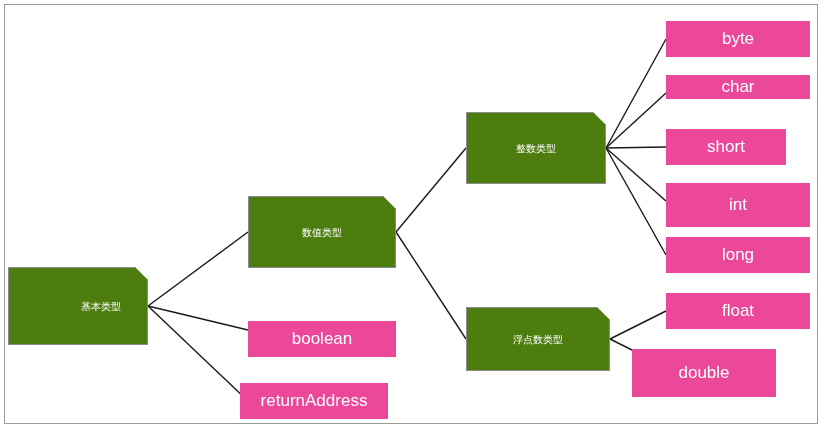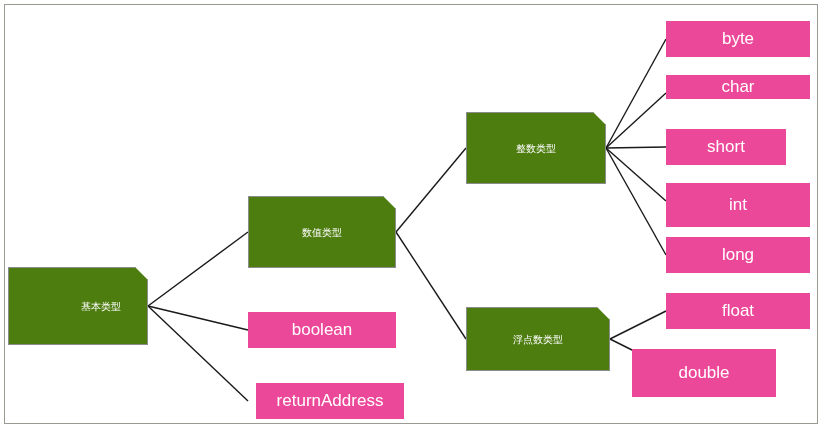--- a/index.html
+++ b/index.html
@@ -84,24 +84,24 @@
       <line x1="610" y1="339" x2="666" y2="311" stroke="#1a1a1a" stroke-width="1.4"></line>
       <line x1="610" y1="339" x2="666" y2="367" stroke="#1a1a1a" stroke-width="1.4"></line>
     </svg>
   <div id="nodes">
       <div class="node node-group" style="left: 8px; top: 267px; width: 140px; height: 78px; padding-left: 46px;">
         <span class="node-label">基本类型</span>
       </div>
       <div class="node node-group" style="left: 248px; top: 196px; width: 148px; height: 72px;">
         <span class="node-label">数值类型</span>
       </div>
-      <div class="node node-leaf" style="left: 248px; top: 312px; width: 148px; height: 36px;">
+      <div class="node node-leaf" style="left: 248px; top: 321px; width: 148px; height: 36px;">
         <span class="node-label">boolean</span>
       </div>
-      <div class="node node-leaf" style="left: 256px; top: 383px; width: 148px; height: 36px;">
+      <div class="node node-leaf" style="left: 240px; top: 383px; width: 148px; height: 36px;">
         <span class="node-label">returnAddress</span>
       </div>
       <div class="node node-group" style="left: 466px; top: 112px; width: 140px; height: 72px;">
         <span class="node-label">整数类型</span>
       </div>
       <div class="node node-group" style="left: 466px; top: 307px; width: 144px; height: 64px;">
         <span class="node-label">浮点数类型</span>
       </div>
       <div class="node node-leaf" style="left: 666px; top: 21px; width: 144px; height: 36px;">
         <span class="node-label">byte</span>

